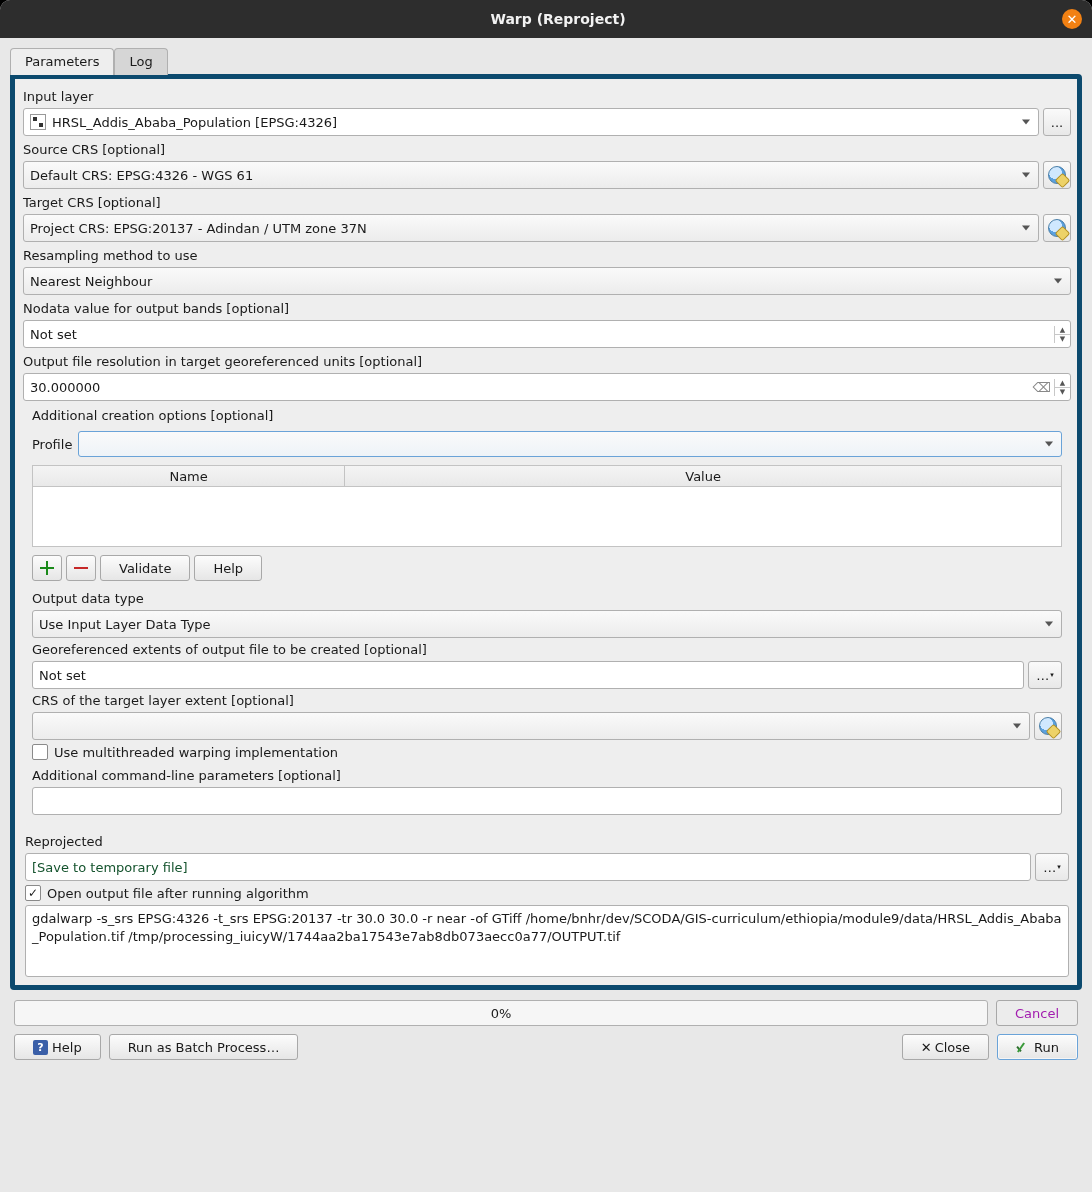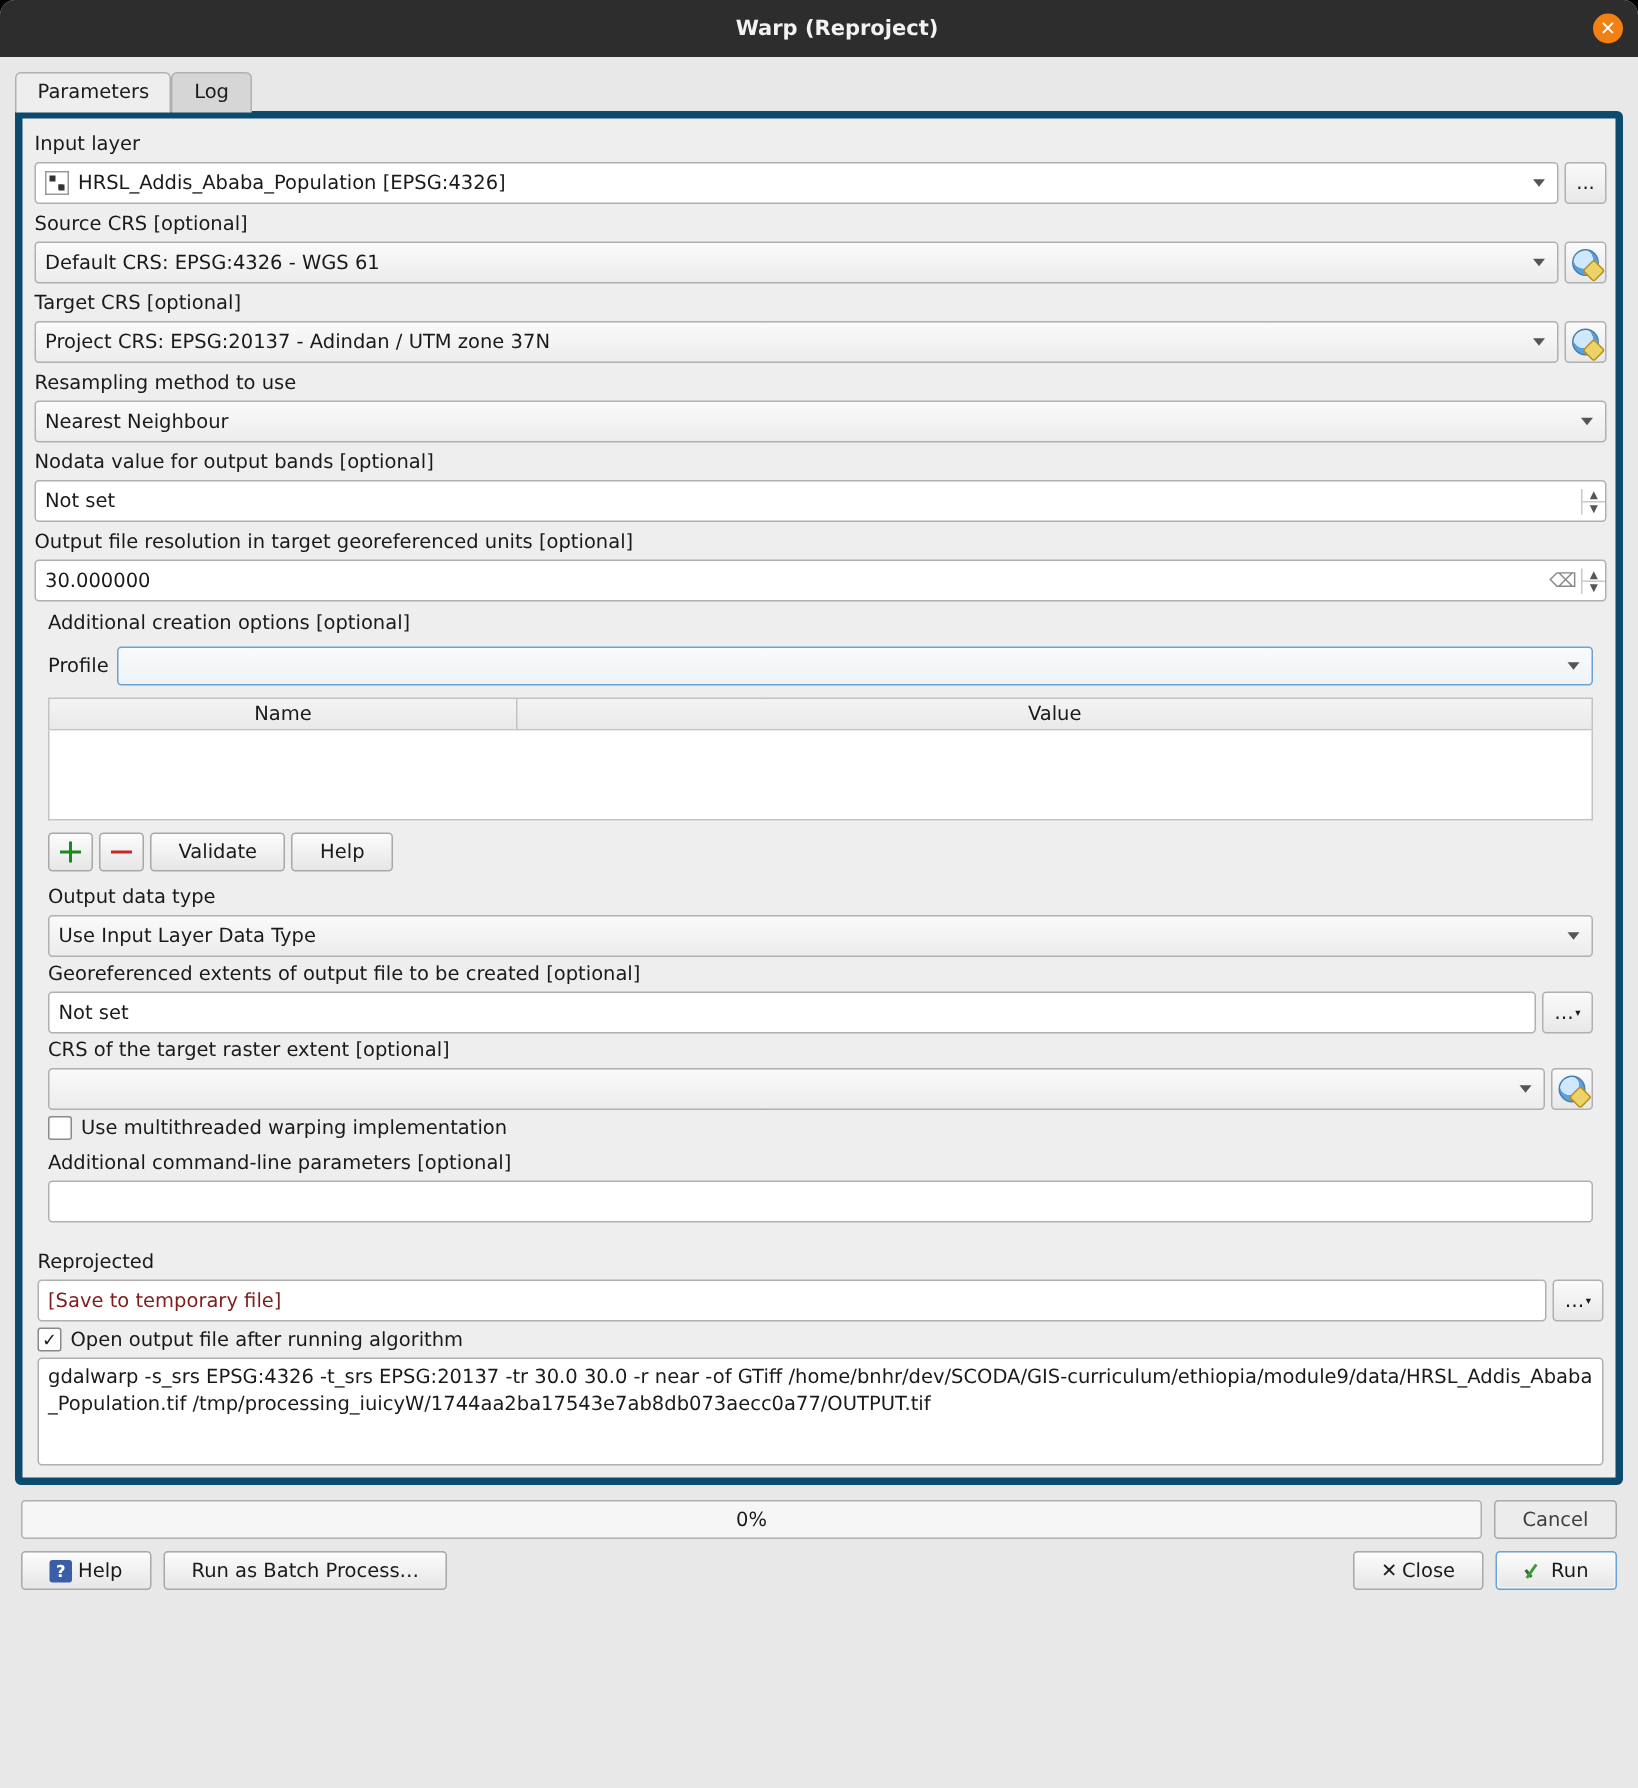--- a/index.html
+++ b/index.html
@@ -51,28 +51,28 @@
   .btn { height:26px; padding:0 18px; border:1px solid #a8a8a8; border-radius:3px; background:linear-gradient(#fcfcfc,#e6e6e6); display:inline-flex; align-items:center; justify-content:center; cursor:pointer; font-size:13px; }
   .btn.sq { width:30px; padding:0; }
   .plus { width:14px; height:14px; position:relative; }
   .plus::before,.plus::after{content:"";position:absolute;background:#1a8a1a;}
   .plus::before{left:6px;top:0;width:2px;height:14px;}
   .plus::after{top:6px;left:0;height:2px;width:14px;}
   .minus { width:14px; height:2px; background:#c62828; }
   .chk { display:flex; align-items:center; gap:6px; padding:4px 0; }
   .box { width:16px; height:16px; border:1px solid #8a8a8a; border-radius:2px; background:#fff; display:flex; align-items:center; justify-content:center; font-size:12px; }
   .textarea { height:72px; align-items:flex-start; padding:4px 6px; background:#fff; line-height:1.35; white-space:normal; word-break:break-all; }
-  .placeholder { color:#7f1d1d; }
+  .placeholder { color:#14532d; }
   .globe { width:18px; height:18px; border-radius:50%; background:radial-gradient(circle at 40% 35%, #cfe8ff 0 45%, #5aa0de 46% 100%); border:1px solid #4a7fa8; position:relative; }
   .globe::after { content:""; position:absolute; right:-3px; bottom:-3px; width:9px; height:9px; background:#edd268; border:1px solid #b38f1f; border-radius:2px; transform:rotate(45deg); }
 
   .bottom { padding:6px 14px 10px 14px; }
   .progress-row { display:flex; gap:8px; align-items:center; margin-bottom:8px; }
   .progress { flex:1; height:26px; border:1px solid #b0b0b0; border-radius:3px; background:#f6f6f6; display:flex; align-items:center; justify-content:center; font-size:13px; }
-  .btn.disabled { color:#404040; background:#ececec; cursor:default; }
+  .btn.disabled { color:#a21caf; background:#ececec; cursor:default; }
   .footer-row { display:flex; gap:8px; align-items:center; }
   .spacer { flex:1; }
   .btn .icn { margin-right:4px; display:inline-flex; }
   .run-icn { width:14px; height:14px; position:relative; }
   .run-icn::before { content:""; position:absolute; left:2px; top:6px; width:2px; height:6px; background:#2f6f2f; transform:rotate(-40deg); }
   .run-icn::after { content:""; position:absolute; left:4px; top:2px; width:2px; height:11px; background:#3a9a3a; transform:rotate(35deg); }
   .close-x { font-weight:bold; margin-right:3px; }
   .help-q { width:15px;height:15px;background:#3a5fa8;color:#fff;border-radius:2px;display:inline-flex;align-items:center;justify-content:center;font-size:11px;font-weight:bold;margin-right:4px;}
   .btn.primary { border:1px solid #6aa3d8; box-shadow:inset 0 0 0 1px rgba(255,255,255,.6); }
   .after-tabs { margin-top:8px; padding:0 2px; }
@@ -199,21 +199,21 @@
         </div>
 
         <span class="lbl">Georeferenced extents of output file to be created [optional]</span>
         <div class="row">
           <div class="textin grow">
             <span>Not set</span>
           </div>
           <div class="iconbtn" style="width:34px">…<span style="font-size:7px;margin-left:1px">▾</span></div>
         </div>
 
-        <span class="lbl">CRS of the target raster extent [optional]</span>
+        <span class="lbl">CRS of the target layer extent [optional]</span>
         <div class="row">
           <div class="combo grow">
               <span class="caret"></span>
             </div>
           <div class="iconbtn">
               <span class="globe"></span>
             </div>
         </div>
 
         <div class="chk">

